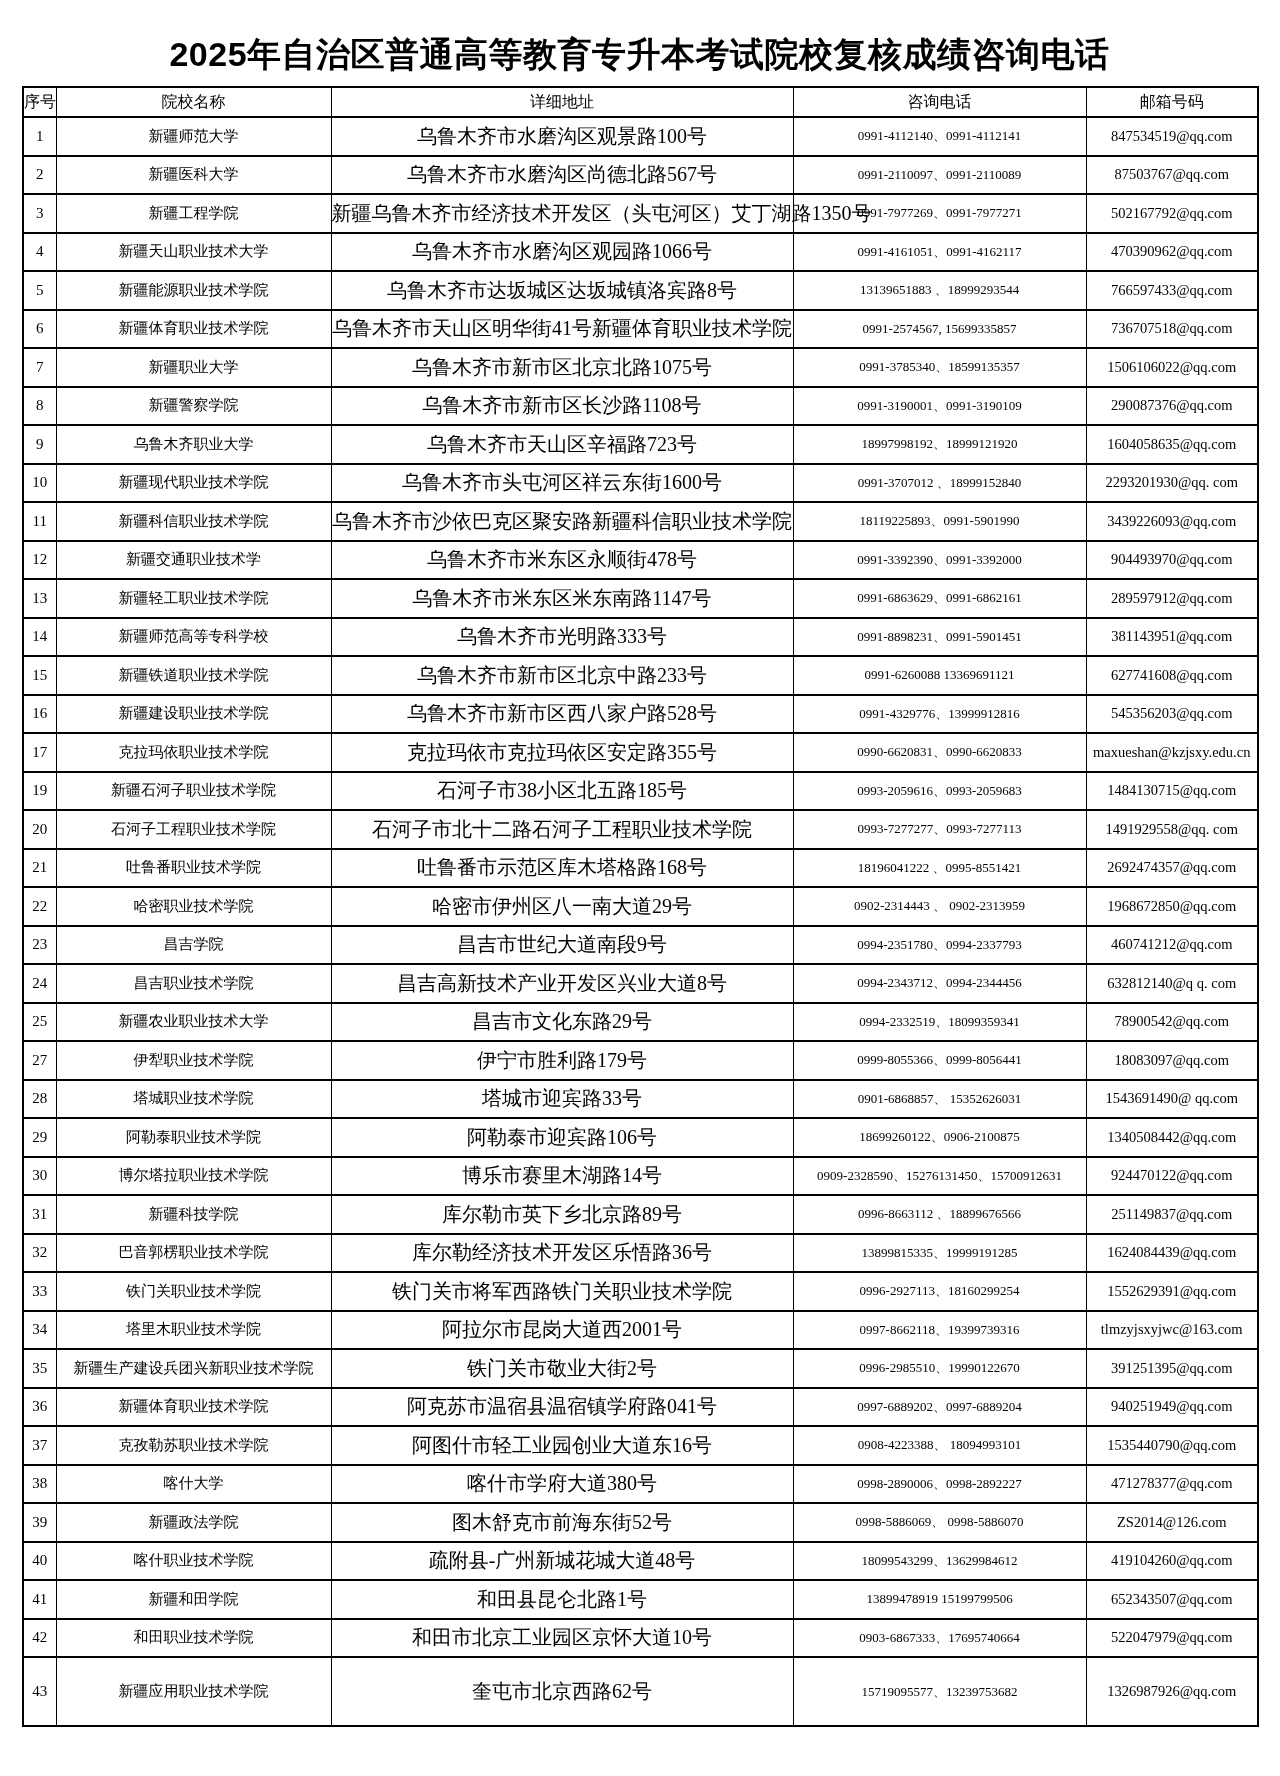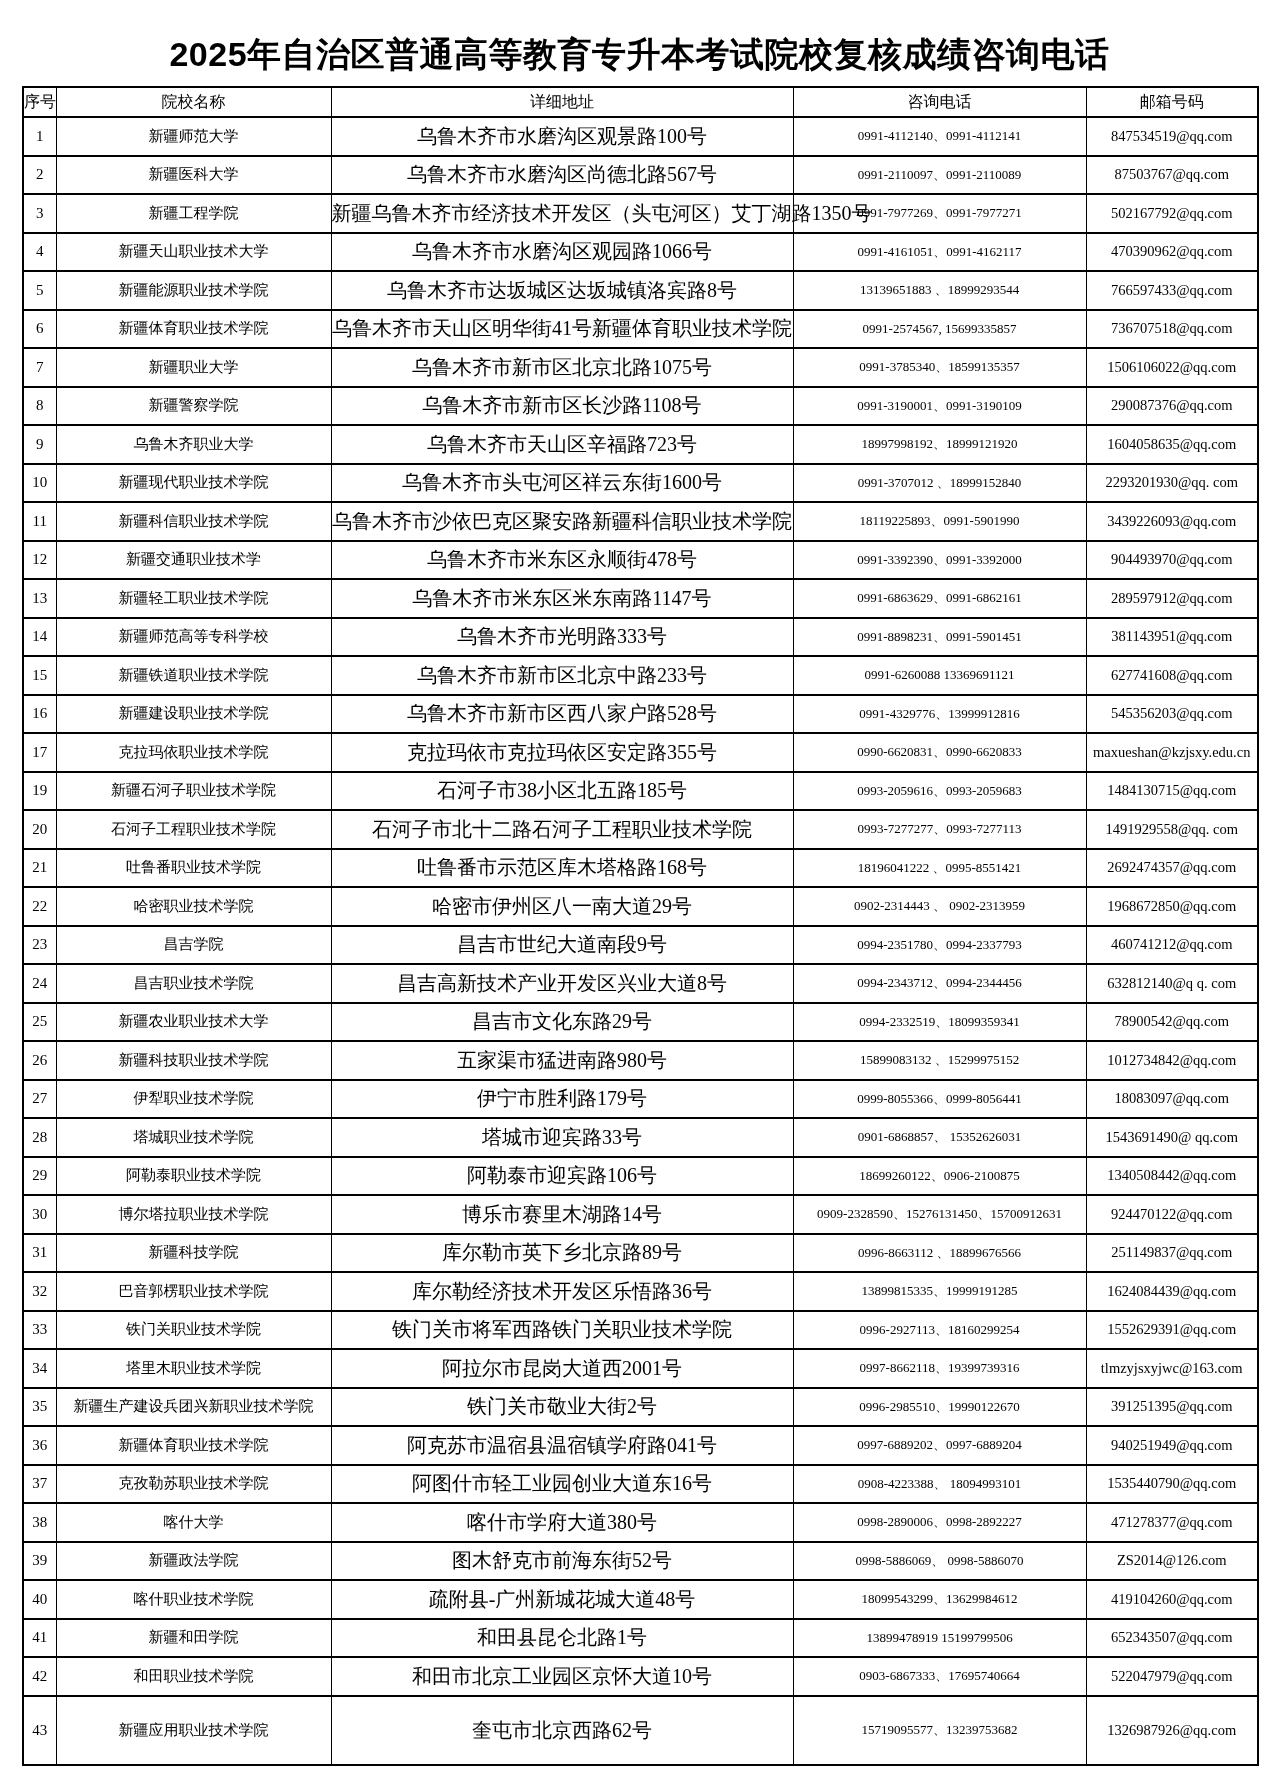--- a/index.html
+++ b/index.html
@@ -251,27 +251,20 @@
           <td class="cell-email">632812140@q q. com</td>
         </tr>
         <tr>
           <td class="cell-no">25</td>
           <td class="cell-name">新疆农业职业技术大学</td>
           <td class="cell-addr">昌吉市文化东路29号</td>
           <td class="cell-phone">0994-2332519、18099359341</td>
           <td class="cell-email">78900542@qq.com</td>
         </tr>
         <tr>
-          <td class="cell-no">26</td>
-          <td class="cell-name">新疆科技职业技术学院</td>
-          <td class="cell-addr">五家渠市猛进南路980号</td>
-          <td class="cell-phone">15899083132 、15299975152</td>
-          <td class="cell-email">1012734842@qq.com</td>
-        </tr>
-        <tr>
           <td class="cell-no">27</td>
           <td class="cell-name">伊犁职业技术学院</td>
           <td class="cell-addr">伊宁市胜利路179号</td>
           <td class="cell-phone">0999-8055366、0999-8056441</td>
           <td class="cell-email">18083097@qq.com</td>
         </tr>
         <tr>
           <td class="cell-no">28</td>
           <td class="cell-name">塔城职业技术学院</td>
           <td class="cell-addr">塔城市迎宾路33号</td>

